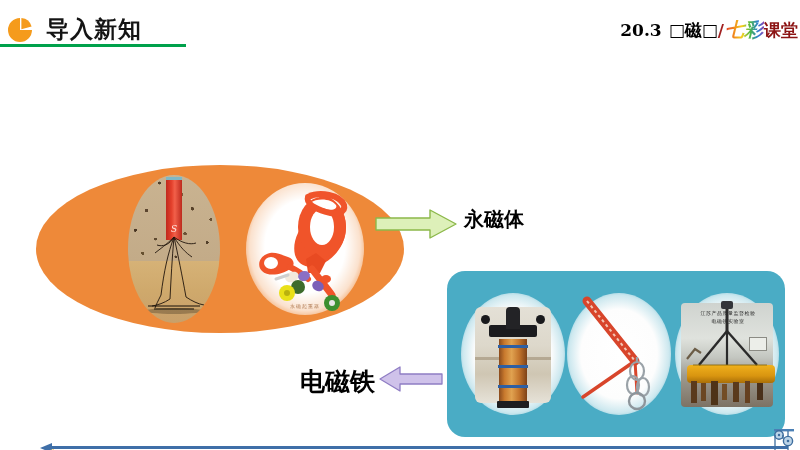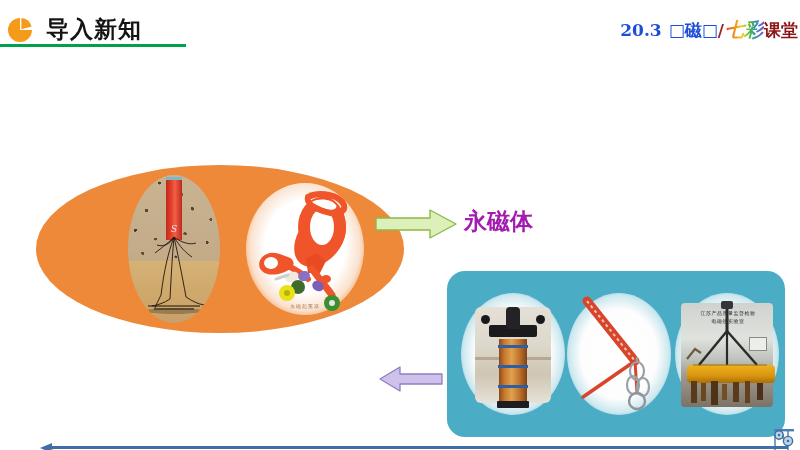--- a/index.html
+++ b/index.html
@@ -25,21 +25,21 @@
   .hdr-underline{
     position:absolute;left:0;top:31px;width:186px;height:3px;
     background:#00a14b;
   }
   .hdr-right{
     position:absolute;right:2px;top:4px;
     display:flex;align-items:baseline;white-space:nowrap;
   }
   .hdr-chapter{
     font-family:"DejaVu Serif","Liberation Serif",serif;
-    font-size:17px;font-weight:bold;color:#1d4ed8;
+    font-size:17px;font-weight:bold;color:#000000;
     letter-spacing:0px;
   }
   .hdr-sep{
     font-family:"DejaVu Serif","Liberation Serif",serif;
     font-size:17px;font-weight:bold;color:#a01f1f;
   }
   .hdr-brand-a{
     font-size:19px;font-weight:bold;font-style:italic;
     background:linear-gradient(90deg,#e8332a 0%,#f08a1c 25%,#f5d11e 45%,#4cb847 65%,#2b7fd4 85%,#8c3fb0 100%);
     -webkit-background-clip:text;background-clip:text;color:transparent;
@@ -114,21 +114,21 @@
   .pl-caption{
     position:absolute;left:0;bottom:6px;width:100%;text-align:center;
     font-size:5px;color:#b07a52;letter-spacing:1px;
   }
 
   
   .arrow-green{position:absolute;left:374px;top:194px;width:84px;height:34px;}
   .label-yongcitui{
     position:absolute;left:464px;top:193px;
     font-family:"DejaVu Serif","Liberation Serif",serif;
-    font-size:23px;font-weight:600;color:#a21caf;white-space:nowrap;
+    font-size:20px;font-weight:600;color:#000000;white-space:nowrap;
   }
 
   
   .blue-panel{
     position:absolute;left:447px;top:258px;width:338px;height:166px;
     background:#4aacc5;border-radius:18px;
   }
   .bp-photo{position:absolute;top:22px;width:104px;height:122px;}
   .bp-glow{
     position:absolute;inset:0;border-radius:50%;
@@ -378,20 +378,21 @@
         <path d="M12 66 L20 56 L26 60" stroke="#6b5c46" stroke-width="2.2" fill="none"></path>
       </svg>
     </div>
   </div>
 
   <div class="arrow-purple">
     <svg viewBox="0 0 66 28" width="66" height="28">
       <path d="M64 9 L22 9 L22 2 L2 14 L22 26 L22 19 L64 19 Z" fill="#cfc2ea" stroke="#8f7dc4" stroke-width="1.3" stroke-linejoin="round"></path>
     </svg>
   </div>
+  <div class="label-diancitie">电磁铁</div>
 
   <div class="footer-line">
     <div class="fl-blue"></div>
     <div class="fl-yellow"></div>
     <span class="fl-arrow">
       <svg viewBox="0 0 16 14" width="16" height="14">
         <path d="M0 6 L12 1 L12 11 Z" fill="#3f6fa8"></path>
         <path d="M2 10 L14 7 L14 13 Z" fill="#f7d37a"></path>
       </svg>
     </span>

